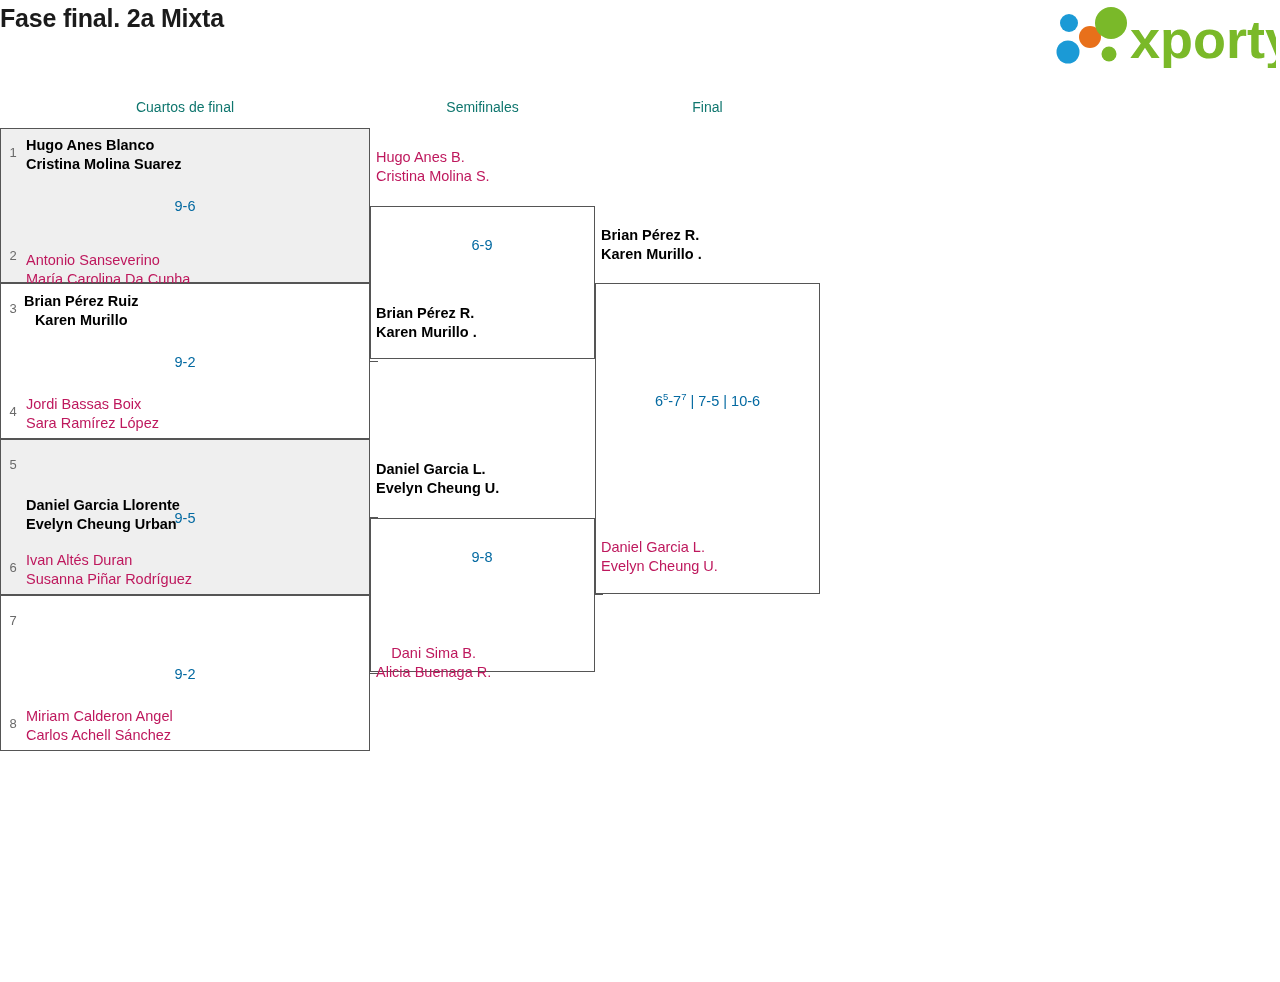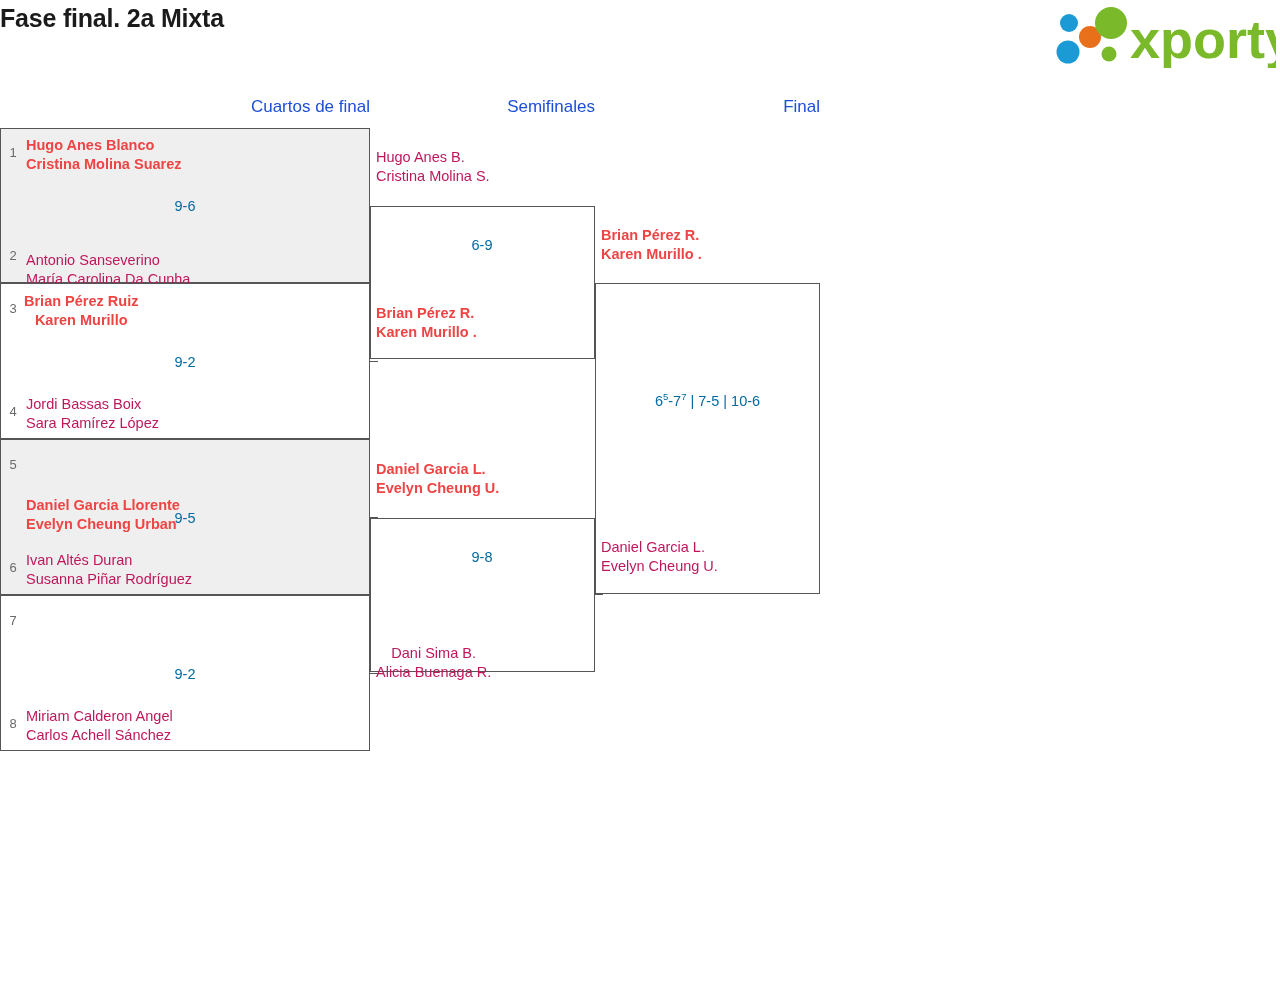--- a/index.html
+++ b/index.html
@@ -18,38 +18,38 @@
     font-size: 25px; font-weight: 700; line-height: 32px;
     color: #1b1b1b; letter-spacing: -0.2px; white-space: nowrap;
   }
 
   
   .logo { position: absolute; left: 1048px; top: 6px; width: 228px; height: 62px; }
   .logo svg { display: block; }
 
   
   .round-head {
-    position: absolute; text-align: right;
-    font-size: 17px; line-height: 22px; color: #1d4ed8; font-weight: 400;
+    position: absolute; text-align: center;
+    font-size: 14px; line-height: 22px; color: #0f766e; font-weight: 400;
   }
   #head-0 { left: 0px;   top: 96px; width: 370px; }
   #head-1 { left: 370px; top: 96px; width: 225px; }
   #head-2 { left: 595px; top: 96px; width: 225px; }
 
   
   .mbox { position: absolute; border: 1px solid #555555; }
   .mbox.shaded { background: #efefef; }
   .mbox.plain  { background: #ffffff; }
 
   
   .pteam {
     position: absolute; line-height: 18.5px; white-space: nowrap;
   }
   .pteam .nm { display: block; font-size: 14.5px; }
-  .pteam.win .nm { color: #ef4444; font-weight: 700; }
+  .pteam.win .nm { color: #000000; font-weight: 700; }
   .pteam.lose .nm { color: #be185d; font-weight: 400; }
 
   .seed {
     position: absolute; font-size: 13px; color: #6a6a6a;
     width: 22px; text-align: center; line-height: 16px;
   }
 
   .score {
     position: absolute; font-size: 14.5px; color: #0369a1;
     text-align: center; white-space: nowrap;

